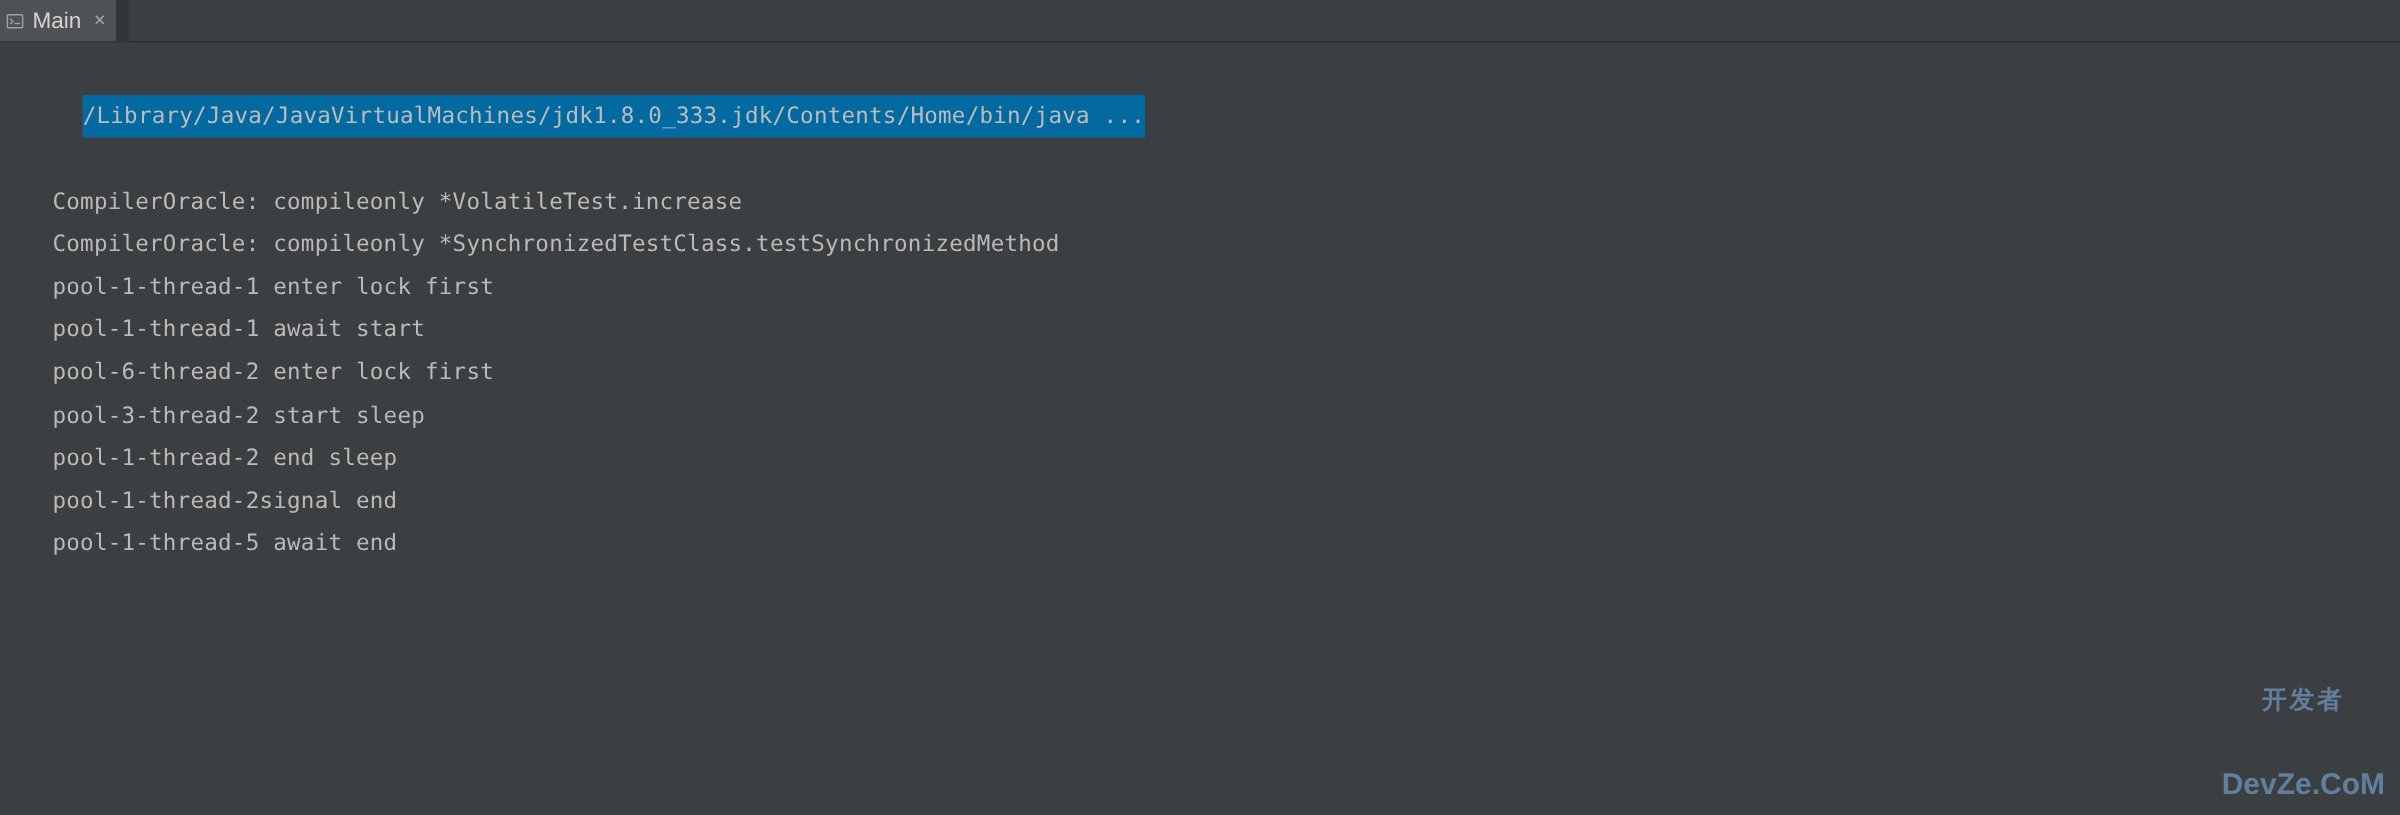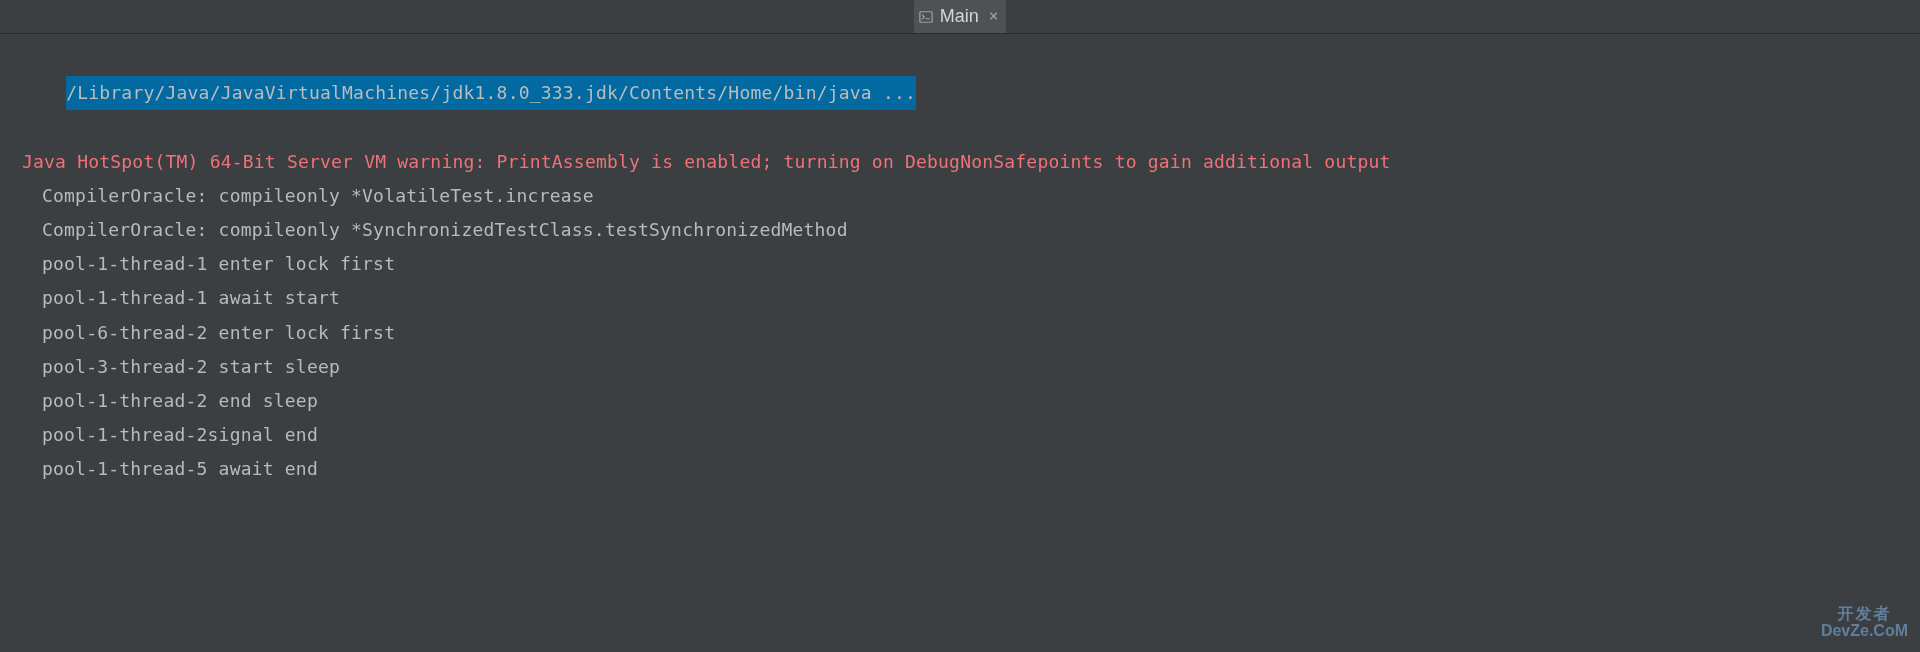--- a/index.html
+++ b/index.html
@@ -16,21 +16,20 @@
       width: 1920px;
       height: 652px;
       overflow: hidden;
     }
     .tab-bar {
       display: flex;
       align-items: center;
       background: #3c3f41;
       height: 34px;
       border-bottom: 1px solid #2b2b2b;
-      flex-direction: column;
     }
     .tab {
       display: flex;
       align-items: center;
       padding: 0 8px 0 4px;
       background: #4e5254;
       height: 100%;
       gap: 6px;
     }
     .tab-icon {
@@ -93,26 +92,27 @@
       right: 12px;
       color: #6a8fb5;
       font-family: sans-serif;
       font-size: 20px;
       text-align: center;
       line-height: 1.05;
       opacity: 0.8;
       font-weight: bold;
     }
     .watermark .zh {
-      font-size: 16px;
+      font-size: 20px;
       letter-spacing: 2px;
     }
     .watermark .en {
-      font-size: 16px;
+      font-size: 24px;
       letter-spacing: 0;
+      margin-top: 44px;
     }
   </style>
 </head>
 <body>
 
 <div class="tab-bar">
   <div class="tab">
     <span class="tab-icon">
       <svg viewBox="0 0 16 16" fill="none">
         <rect x="1" y="2" width="14" height="12" rx="1" stroke="#a0a0a0" stroke-width="1.4"></rect>
@@ -123,21 +123,20 @@
     <span class="tab-close">×</span>
   </div>
   <div class="tab-extra"></div>
 </div>
 
 <div class="console-body">
   <div class="console-line">
     <span class="cmd-line">/Library/Java/JavaVirtualMachines/jdk1.8.0_333.jdk/Contents/Home/bin/java ...</span>
   </div>
   <div id="lines-container">
-      <div class="console-line warning-line">Java HotSpot(TM) 64-Bit Server VM warning: PrintAssembly is enabled; turning on DebugNonSafepoints to gain additional output</div>
       <div class="console-line normal-line">CompilerOracle: compileonly *VolatileTest.increase</div>
       <div class="console-line normal-line">CompilerOracle: compileonly *SynchronizedTestClass.testSynchronizedMethod</div>
       <div class="console-line normal-line">pool-1-thread-1 enter lock first</div>
       <div class="console-line normal-line">pool-1-thread-1 await start</div>
       <div class="console-line normal-line">pool-6-thread-2 enter lock first</div>
       <div class="console-line normal-line">pool-3-thread-2 start sleep</div>
       <div class="console-line normal-line">pool-1-thread-2 end sleep</div>
       <div class="console-line normal-line">pool-1-thread-2signal end</div>
       <div class="console-line normal-line">pool-1-thread-5 await end</div>
       <div class="console-line empty-line"></div>

